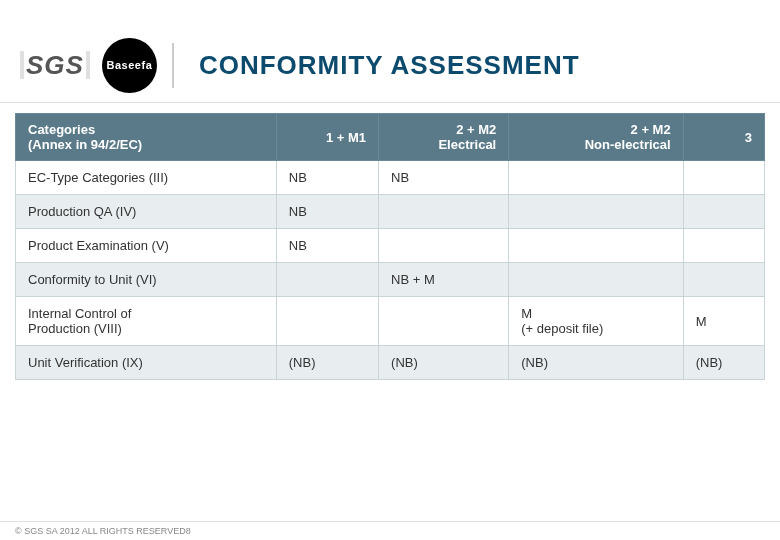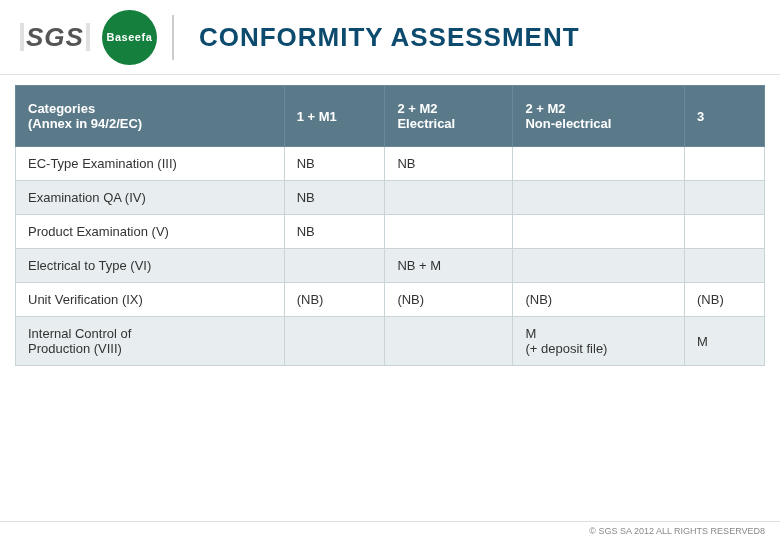--- a/index.html
+++ b/index.html
@@ -19,20 +19,21 @@
     }
 
     
     .header {
       display: flex;
       align-items: center;
       padding: 10px 20px;
       height: 75px;
       background: #ffffff;
       border-bottom: 1px solid #e0e0e0;
+      margin-top: 28px;
     }
 
     .page-title {
       font-size: 26px;
       font-weight: bold;
       color: #0c4a6e;
       letter-spacing: 1px;
       margin-left: 10px;
     }
 
@@ -48,28 +49,28 @@
       border-collapse: collapse;
       font-size: 13px;
     }
 
     thead tr {
       background: #5a7a8a;
       color: #ffffff;
     }
 
     thead th {
-      padding: 15px 12px;
+      padding: 8px 12px;
       text-align: left;
       font-weight: bold;
       border: 1px solid #6a8a9a;
     }
 
     thead th.center {
-      text-align: left;
+      text-align: right;
     }
 
     tbody tr:nth-child(odd) {
       background: #ffffff;
     }
 
     tbody tr:nth-child(even) {
       background: #e8eef0;
     }
 
@@ -81,21 +82,21 @@
     }
 
     tbody td.center {
     }
 
     .footer {
       padding: 4px 15px;
       font-size: 9px;
       color: #888;
       display: flex;
-      justify-content: flex-end;
+      justify-content: flex-start;
       align-items: center;
       border-top: 1px solid #e0e0e0;
     }
 
     
     .sgs-logo-wrap {
       display: flex;
       align-items: center;
       gap: 2px;
     }
@@ -110,21 +111,21 @@
       color: #555;
       letter-spacing: 1px;
       font-style: italic;
     }
 
     
     .baseefa-circle {
       width: 55px;
       height: 55px;
       border-radius: 50%;
-      background: #15803d;
+      background: #000000;
       display: flex;
       align-items: center;
       justify-content: center;
       color: white;
       font-size: 11px;
       font-weight: bold;
       letter-spacing: 0.5px;
     }
 
     .header-divider {
@@ -166,60 +167,60 @@
           </th>
           <th class="center">1 + M1</th>
           <th class="center">2 + M2<br>Electrical</th>
           <th class="center">2 + M2<br>Non-electrical</th>
           <th class="center">3</th>
         </tr>
       </thead>
       <tbody id="table-body">
 
       <tr>
-            <td>EC-Type Examination (III)</td>
-            <td class="center">NB</td>
-            <td class="center">NB</td>
-            <td class="center"></td>
-            <td class="center"></td>
-          </tr>
-          <tr>
-            <td>Examination QA (IV)</td>
+            <td>EC-Type Categories (III)</td>
+            <td class="center">NB</td>
+            <td class="center">NB</td>
+            <td class="center"></td>
+            <td class="center"></td>
+          </tr>
+          <tr>
+            <td>Production QA (IV)</td>
             <td class="center">NB</td>
             <td class="center"></td>
             <td class="center"></td>
             <td class="center"></td>
           </tr>
           <tr>
             <td>Product Examination (V)</td>
             <td class="center">NB</td>
             <td class="center"></td>
             <td class="center"></td>
             <td class="center"></td>
           </tr>
           <tr>
-            <td>Electrical to Type (VI)</td>
+            <td>Conformity to Unit (VI)</td>
             <td class="center"></td>
             <td class="center">NB + M</td>
             <td class="center"></td>
             <td class="center"></td>
-          </tr>
-          <tr>
-            <td>Unit Verification (IX)</td>
-            <td class="center">(NB)</td>
-            <td class="center">(NB)</td>
-            <td class="center">(NB)</td>
-            <td class="center">(NB)</td>
           </tr>
           <tr>
             <td>Internal Control of<br>Production (VIII)</td>
             <td class="center"></td>
             <td class="center"></td>
             <td class="center">M<br>(+ deposit file)</td>
             <td class="center">M</td>
+          </tr>
+          <tr>
+            <td>Unit Verification (IX)</td>
+            <td class="center">(NB)</td>
+            <td class="center">(NB)</td>
+            <td class="center">(NB)</td>
+            <td class="center">(NB)</td>
           </tr>
         </tbody>
     </table>
   </div>
 
   <div class="footer">
     <span>© SGS SA 2012 ALL RIGHTS RESERVED</span>
     <span>8</span>
   </div>
 

